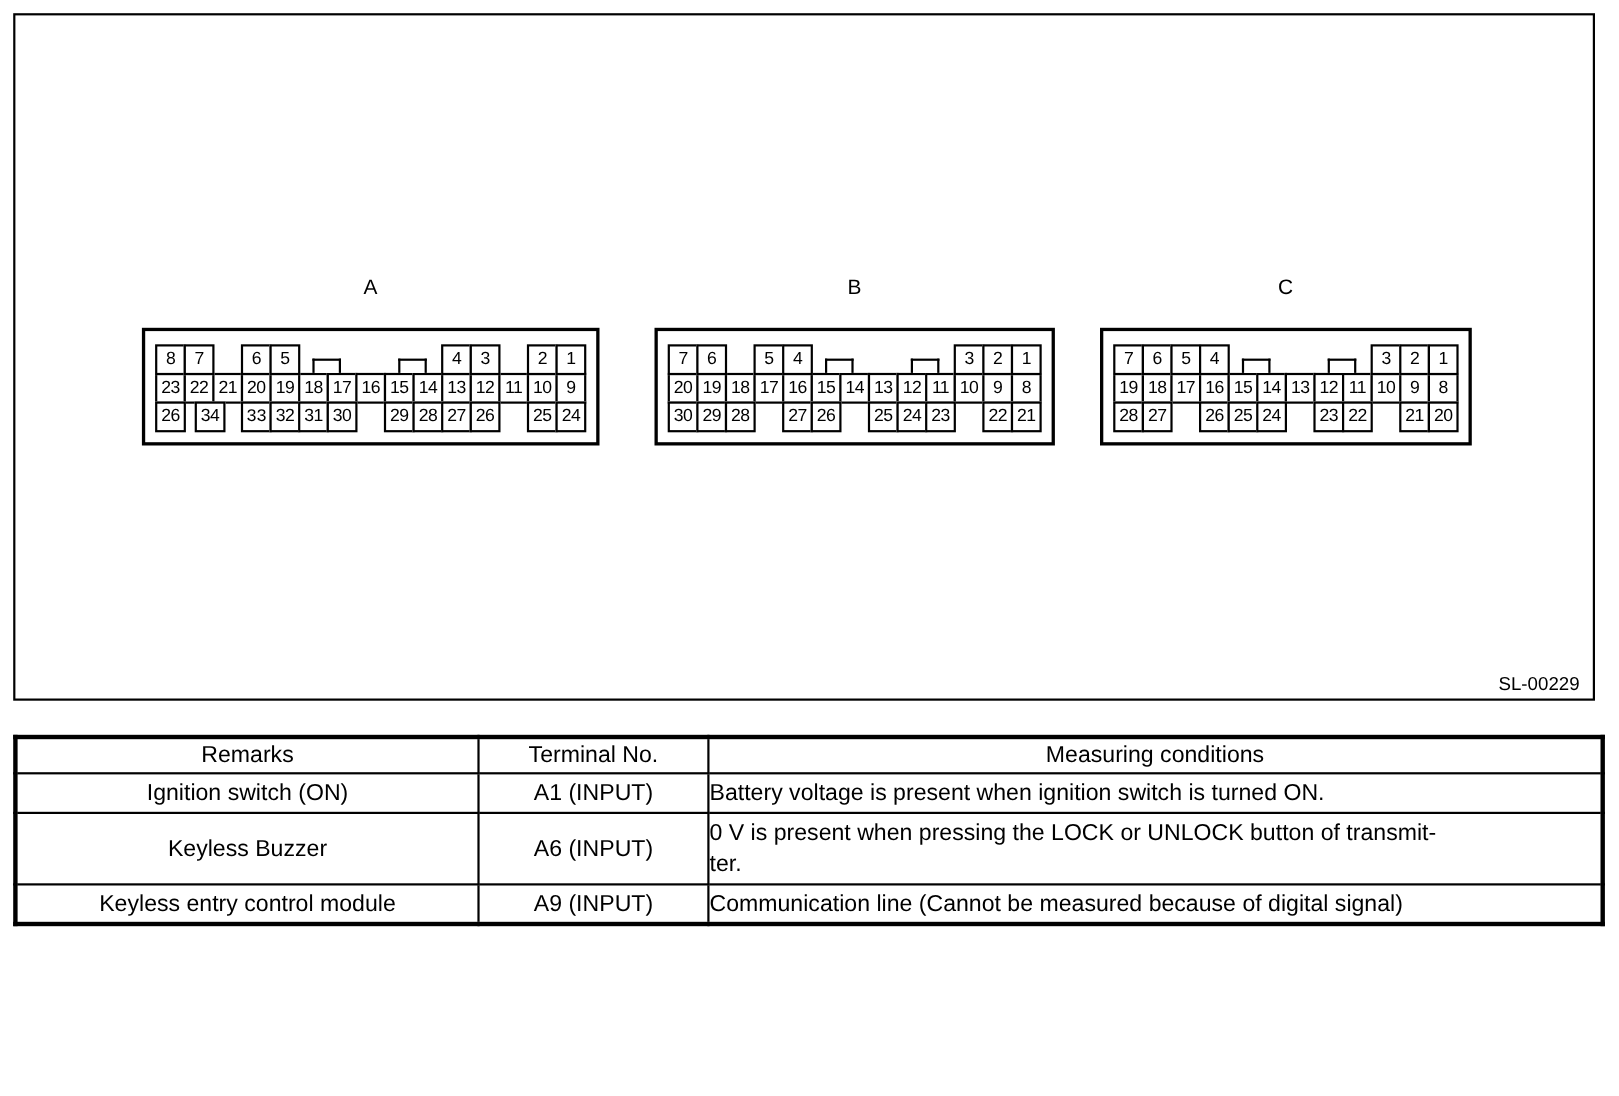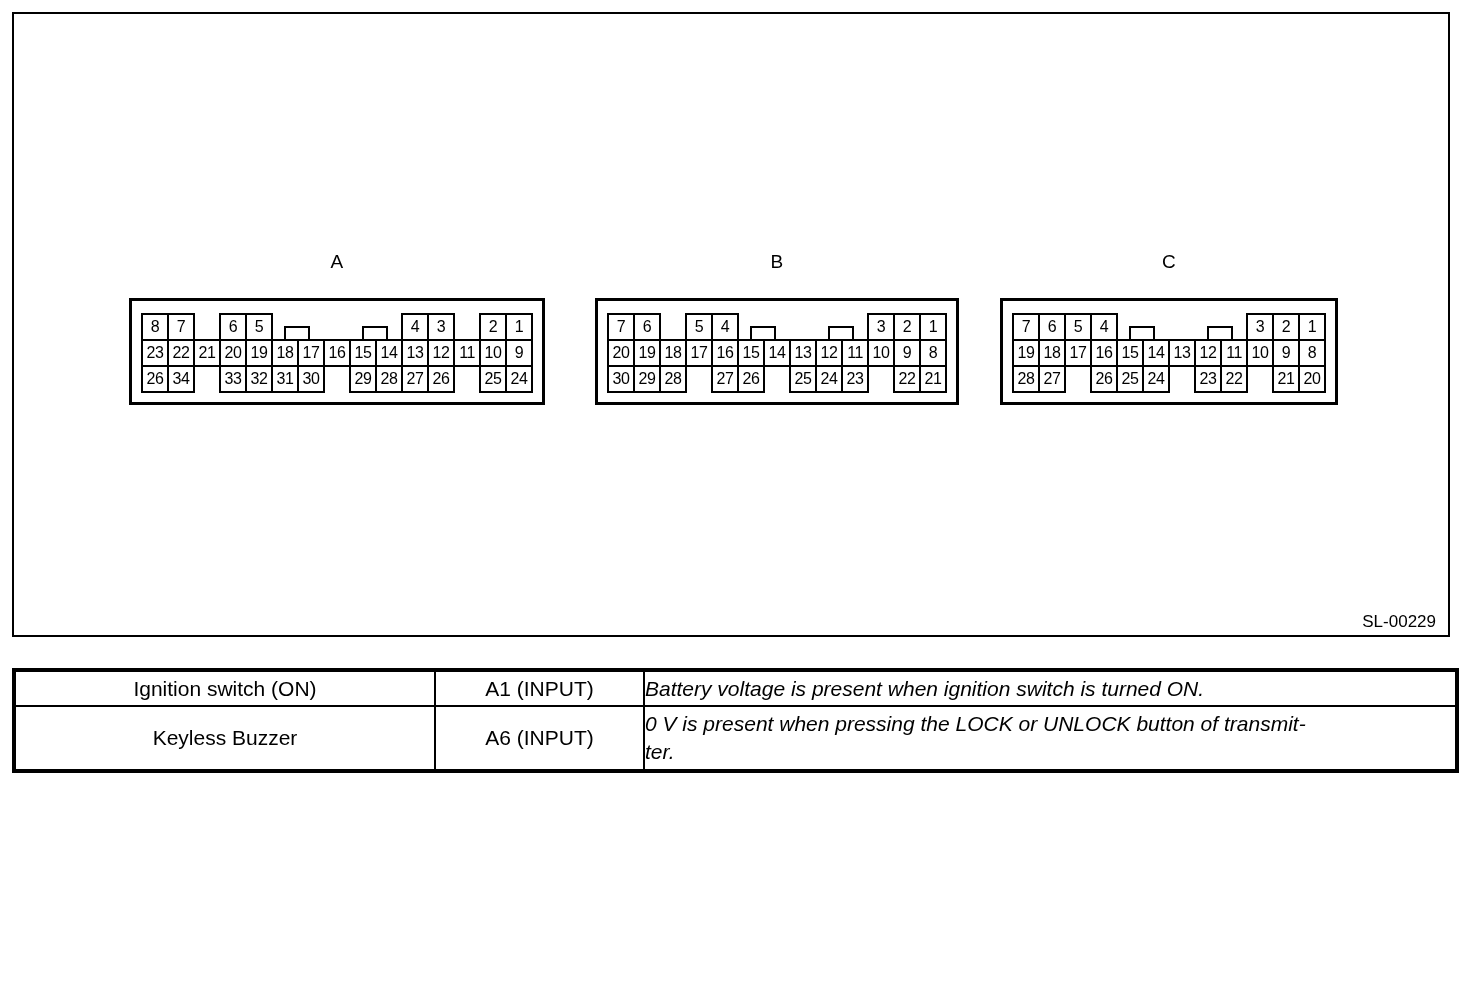--- a/index.html
+++ b/index.html
@@ -101,21 +101,21 @@
     font-weight: normal;
     padding: 0;
     vertical-align: middle;
   }
   table.terms th { text-align: center; height: 30px; }
   col.c-remarks  { width: 421px; }
   col.c-terminal { width: 209px; }
   col.c-cond     { width: 813px; }
   td.remarks  { text-align: center; padding-left: 11px; }
   td.terminal { text-align: center; }
-  td.cond     { text-align: left; padding-left: 9px; white-space: pre-line; line-height: 28px; font-style: italic; }
+  td.cond     { text-align: left; padding-left: 9px; white-space: pre-line; line-height: 28px; }
   tr.r-single { height: 36px; }
   tr.r-double { height: 65px; }
 </style>
 </head>
 <body>
 
 <div id="page">
 
   <div class="frame">
     <div class="conn-label lab-a">A</div>
@@ -141,22 +141,22 @@
           <div class="pin" style="left: 364px; top: 26px;">9</div>
           <div class="pin" style="left: 0px; top: 0px;">8</div>
           <div class="pin" style="left: 26px; top: 0px;">7</div>
           <div class="pin" style="left: 78px; top: 0px;">6</div>
           <div class="pin" style="left: 104px; top: 0px;">5</div>
           <div class="pin" style="left: 260px; top: 0px;">4</div>
           <div class="pin" style="left: 286px; top: 0px;">3</div>
           <div class="pin" style="left: 338px; top: 0px;">2</div>
           <div class="pin" style="left: 364px; top: 0px;">1</div>
           <div class="pin" style="left: 0px; top: 52px;">26</div>
-          <div class="pin" style="left: 26px; top: 52px;">34</div>
-          <div class="pin" style="left: 78px; top: 52px;">33</div>
+          <div class="pin" style="left: 36px; top: 52px;">34</div>
+          <div class="pin" style="left: 78px; top: 52px; font-family: Liberation Mono, monospace;">33</div>
           <div class="pin" style="left: 104px; top: 52px;">32</div>
           <div class="pin" style="left: 130px; top: 52px; text-align: right;">31</div>
           <div class="pin" style="left: 156px; top: 52px;">30</div>
           <div class="pin" style="left: 208px; top: 52px;">29</div>
           <div class="pin" style="left: 234px; top: 52px;">28</div>
           <div class="pin" style="left: 260px; top: 52px;">27</div>
           <div class="pin" style="left: 286px; top: 52px;">26</div>
           <div class="pin" style="left: 338px; top: 52px;">25</div>
           <div class="pin" style="left: 364px; top: 52px;">24</div>
           <div class="keytab" style="left: 143px;"></div>
@@ -237,27 +237,37 @@
     <div class="fig-code">SL-00229</div>
   </div>
 
   <table class="terms">
     <colgroup>
       <col class="c-remarks">
         <col class="c-terminal">
         <col class="c-cond">
     </colgroup>
     <tbody>
+        <tr>
+      <th>Remarks</th>
+      <th>Terminal No.</th>
+      <th>Measuring conditions</th>
+    </tr>
     <tr class="r-single">
       <td class="remarks">Ignition switch (ON)</td>
       <td class="terminal">A1 (INPUT)</td>
       <td class="cond">Battery voltage is present when ignition switch is turned ON.</td>
     </tr>
     <tr class="r-double">
       <td class="remarks">Keyless Buzzer</td>
       <td class="terminal">A6 (INPUT)</td>
       <td class="cond">0 V is present when pressing the LOCK or UNLOCK button of transmit-
 ter.</td>
     </tr>
+    <tr class="r-single">
+      <td class="remarks">Keyless entry control module</td>
+      <td class="terminal">A9 (INPUT)</td>
+      <td class="cond">Communication line (Cannot be measured because of digital signal)</td>
+    </tr>
   </tbody>
     </table>
 
 </div>
 
 </body></html>

